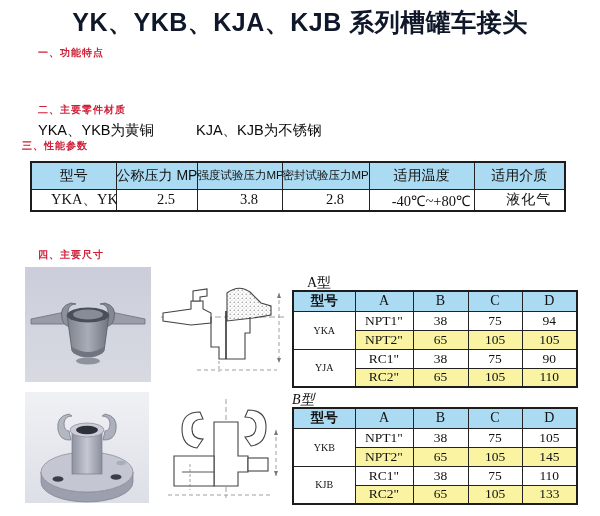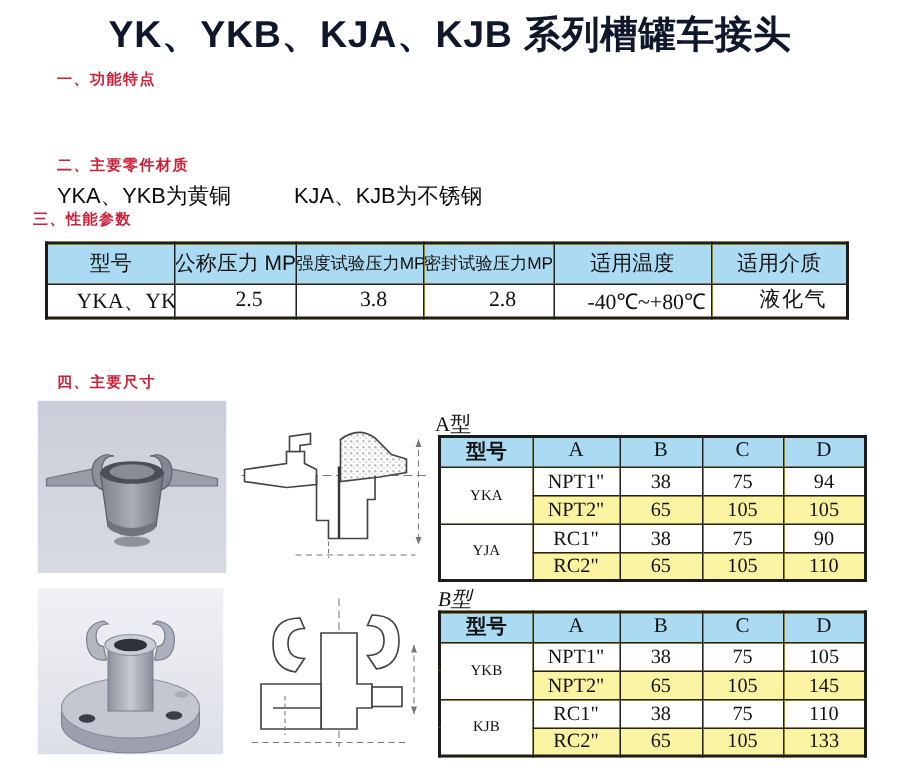--- a/index.html
+++ b/index.html
@@ -30,39 +30,39 @@
   .body-text{
     top:62px;left:8px;width:586px;
     font-size:14.5px;line-height:20px;text-indent:30px;color:#0a0a0a;
   }
   .materials-line{
     top:121px;left:38px;font-size:14.5px;color:#0a0a0a;
   }
   .materials-line .gap{display:inline-block;width:42px;}
 
   table{border-collapse:collapse;table-layout:fixed;}
-  .tbl{border:2px solid var(--border-dark);background:#fde047;}
+  .tbl{border:2px solid var(--border-dark);background:#404040;}
   .tbl th,.tbl td{
     border:1px solid #222;text-align:center;vertical-align:middle;
     overflow:hidden;white-space:nowrap;
   }
   .tbl thead th{background:var(--table-header-blue);font-weight:normal;}
   .row-yellow td{background:var(--row-yellow);}
   .row-white td{background:#fff;}
 
   
   .perf-table{top:161px;left:30px;width:534px;}
   .perf-table th{height:27px;font-size:14px;font-family:"Liberation Sans",sans-serif;}
   .perf-table th.cond{font-size:11.5px;}
   .perf-table td{height:19px;font-size:14.5px;font-family:"Liberation Serif",serif;padding-left:19px;}
   .perf-table td.cjk{font-family:"Liberation Sans",sans-serif;font-size:14px;letter-spacing:1px;}
 
   
   .dim-label{font-family:"Liberation Serif",serif;font-size:14px;color:#111;}
-  .a-label{top:274px;left:290px;}
+  .a-label{top:274px;left:307px;}
   .b-label{top:391px;left:292px;font-style:italic;}
   .dim-table{width:284px;}
   .a-table{top:290px;left:292px;}
   .b-table{top:407px;left:292px;}
   .dim-table th{height:20px;font-size:14px;}
   .dim-table th.cjk{font-family:"Liberation Sans",sans-serif;font-size:13.5px;font-weight:bold;}
   .dim-table th.lat{font-family:"Liberation Serif",serif;font-weight:normal;}
   .dim-table td{height:19px;font-size:13.5px;font-family:"Liberation Serif",serif;}
   .dim-table td.model{background:#fff;font-size:10px;}
 

